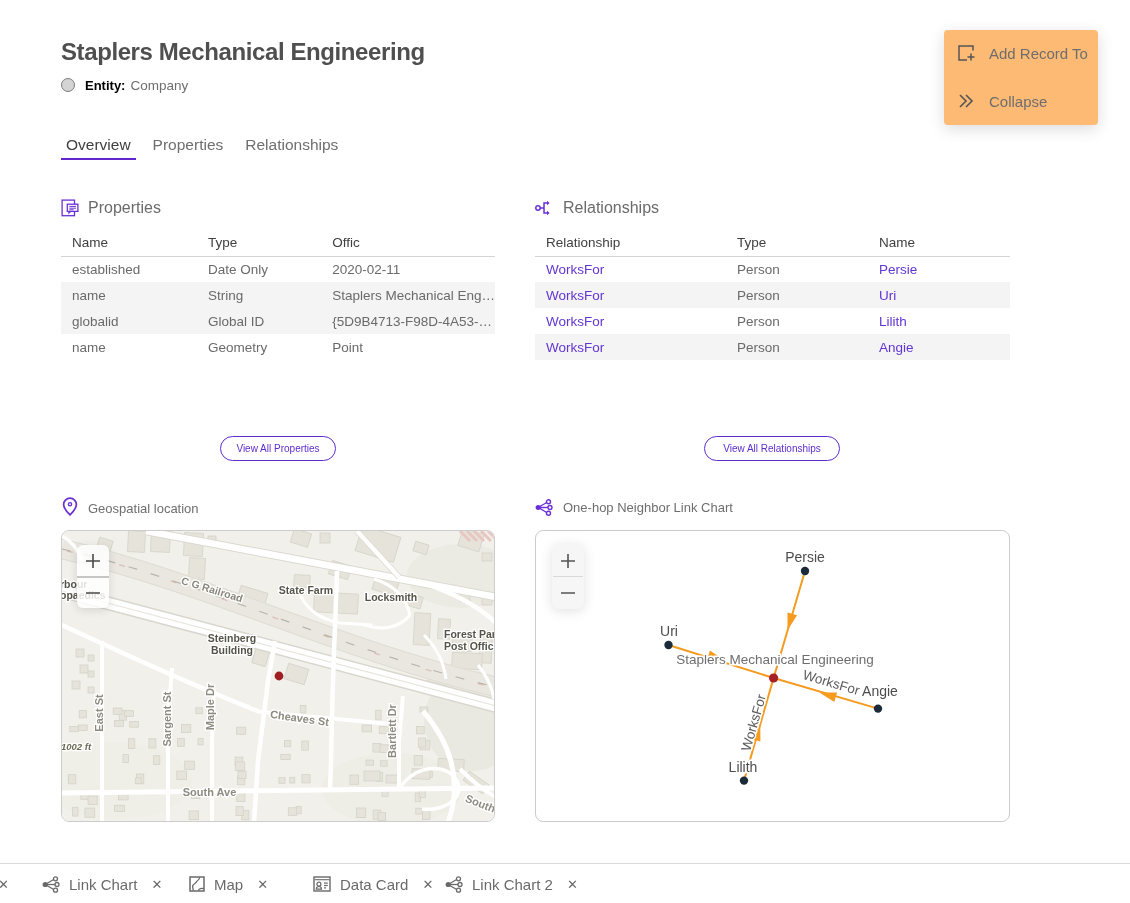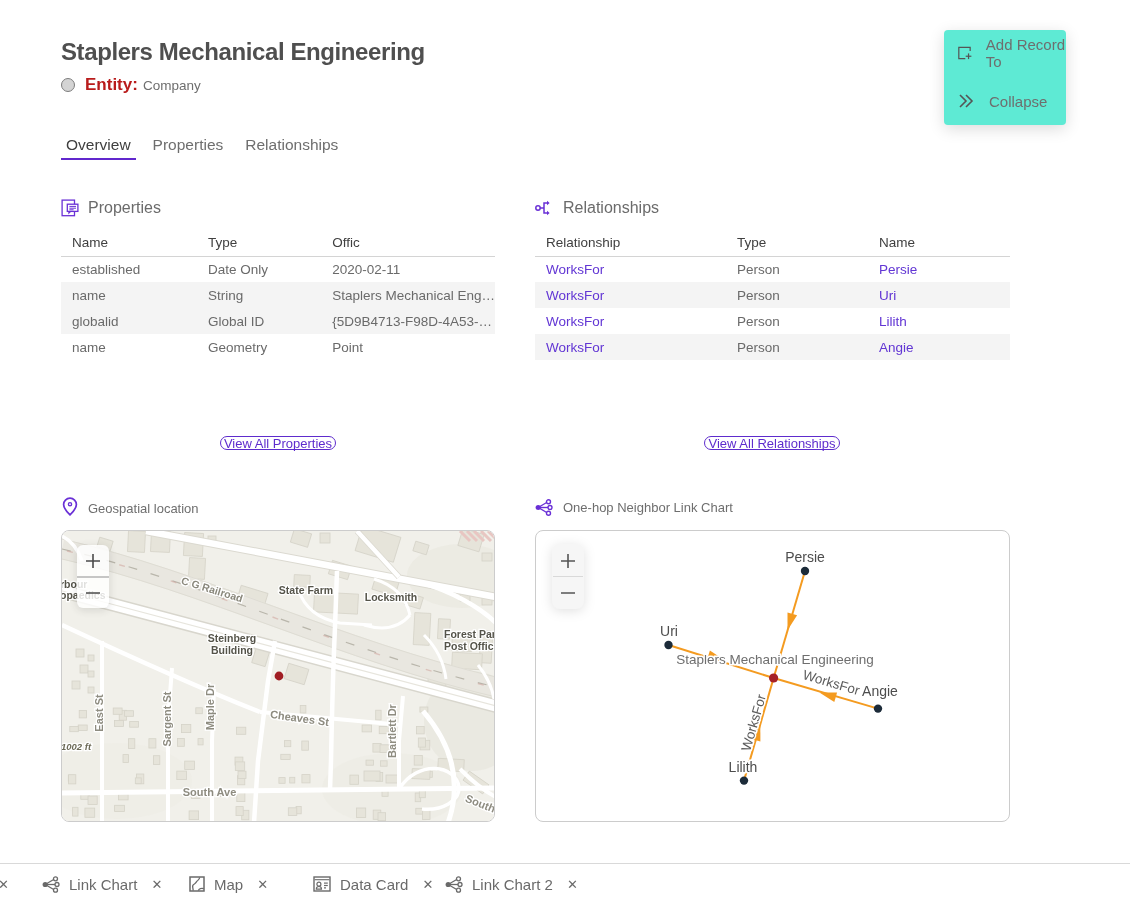--- a/index.html
+++ b/index.html
@@ -2,36 +2,36 @@
 <html><head>
 <meta charset="utf-8">
 <style>
 * { margin:0; padding:0; box-sizing:border-box; }
 html,body { background:#fff; }
 body { font-family:"Liberation Sans", sans-serif; }
 #page { position:relative; width:1130px; height:903px; background:#fff; overflow:hidden;padding-left:44px; }
 h1 { position:absolute; left:61px; top:38px; font-size:24px; font-weight:bold; color:#4f4f4f; letter-spacing:-0.4px; }
 .entity { position:absolute; left:61px; top:77px; height:16px; display:flex; align-items:center; }
 .entity .dot { margin-left:0 !important; width:14px; height:14px; border-radius:50%; background:#d4d4d4; border:1.6px solid #7d7d7d; margin-right:10px; }
-.entity b { font-size:17px; color:#b91c1c; font-weight:bold; }
+.entity b { font-size:13px; color:#000000; font-weight:bold; }
 .entity span { font-size:13.5px; color:#6e6e6e; margin-left:5px; }
 .tabs { position:absolute; left:61px; top:136px; display:flex; }
 .tab { font-size:15.5px; color:#6e6e6e; margin-right:12px; padding:0 5px 4px 5px; }
 .tab.active { color:#404040; border-bottom:2.5px solid #6127cd; }
 .sechead { position:absolute; display:flex; align-items:center; }
 .sechead .ttl { font-size:16px; color:#6b6b6b; margin-left:9px; }
 .sechead .ttl2 { font-size:13px; color:#6e6e6e; margin-left:10px; }
 table.props { position:absolute; border-collapse:collapse; font-size:13.5px; }
 table.props th { text-align:left; font-weight:normal; color:#404040; font-size:13.5px; padding:0 0 0 11px; height:26px; border-bottom:1px solid #d4d4d4; }
 table.props td { color:#6a6a6a; padding:0 0 0 11px; height:26px; white-space:nowrap; overflow:hidden; text-overflow:ellipsis; }
 table.props tr.alt td { background:#f4f4f4; }
 table.props td.lnk { color:#6236d4; }
-.pillbtn { position:absolute; height:14px; border:1.5px solid #5e2ccd; border-radius:14px; color:#5e2ccd; font-size:13px; display:flex; align-items:center; justify-content:center; background:#fff; }
+.pillbtn { position:absolute; height:25px; border:1.5px solid #5e2ccd; border-radius:14px; color:#5e2ccd; font-size:10px; display:flex; align-items:center; justify-content:center; background:#fff; }
 .panel { position:absolute; top:530px; height:292px; border:1px solid #ccc; border-radius:8px; overflow:hidden; background:#fff; }
-.menu { position:absolute; left:944px; top:30px; width:122px; height:95px; background:#5eead4; border-radius:4px; box-shadow:0 4px 16px rgba(0,0,0,0.14); }
+.menu { position:absolute; left:944px; top:30px; width:154px; height:95px; background:#fdba74; border-radius:4px; box-shadow:0 4px 16px rgba(0,0,0,0.14); }
 .mitem { position:absolute; left:14px; display:flex; align-items:center; }
 .mitem span { font-size:15px; color:#6e6e6e; margin-left:14px; }
 .bbar { position:absolute; left:0; top:863px; width:1130px; height:40px; border-top:1px solid #d9d9d9; background:#fff; }
 .btab { position:absolute; top:0; height:40px; display:flex; align-items:center; }
 .btab .lbl { font-size:15px; color:#6a6a6a; margin:0 0 0 9px; }
 .btab .x { font-size:13px; color:#6a6a6a; margin-left:14px; }
 </style>
 </head>
 <body>
 <div id="page">

